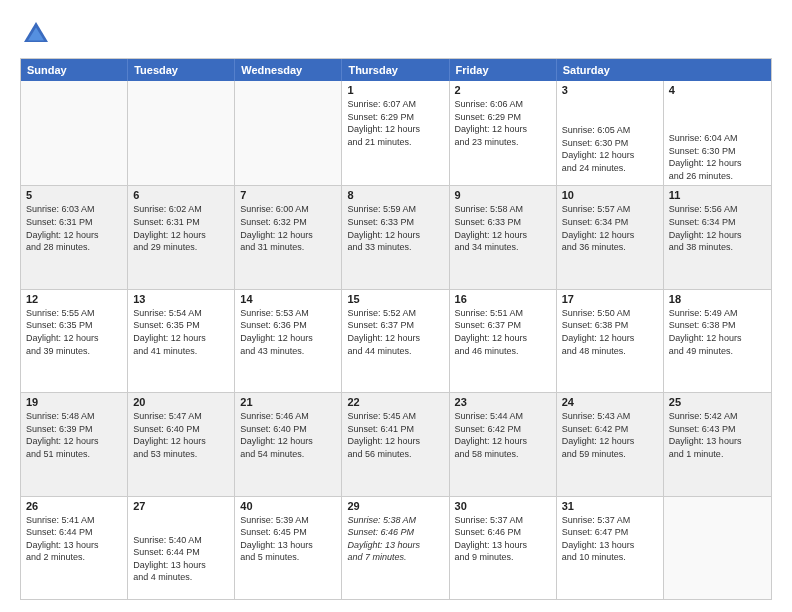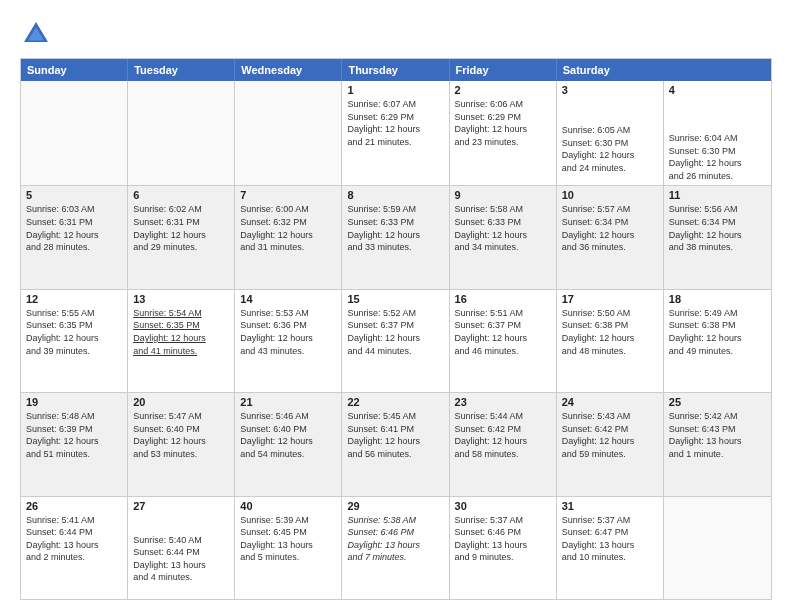--- a/index.html
+++ b/index.html
@@ -226,21 +226,21 @@
         <div class="cal-row">
           <div class="cal-cell">
             <div class="day-num">12</div>
             <div class="cell-info" style="white-space: pre-line;">Sunrise: 5:55 AM
 Sunset: 6:35 PM
 Daylight: 12 hours
 and 39 minutes.</div>
           </div>
           <div class="cal-cell">
             <div class="day-num">13</div>
-            <div class="cell-info" style="white-space: pre-line; text-decoration: underline;">Sunrise: 5:54 AM
+            <div class="cell-info" style="white-space: pre-line;">Sunrise: 5:54 AM
 Sunset: 6:35 PM
 Daylight: 12 hours
 and 41 minutes.</div>
           </div>
           <div class="cal-cell">
             <div class="day-num">14</div>
             <div class="cell-info" style="white-space: pre-line;">Sunrise: 5:53 AM
 Sunset: 6:36 PM
 Daylight: 12 hours
 and 43 minutes.</div>

